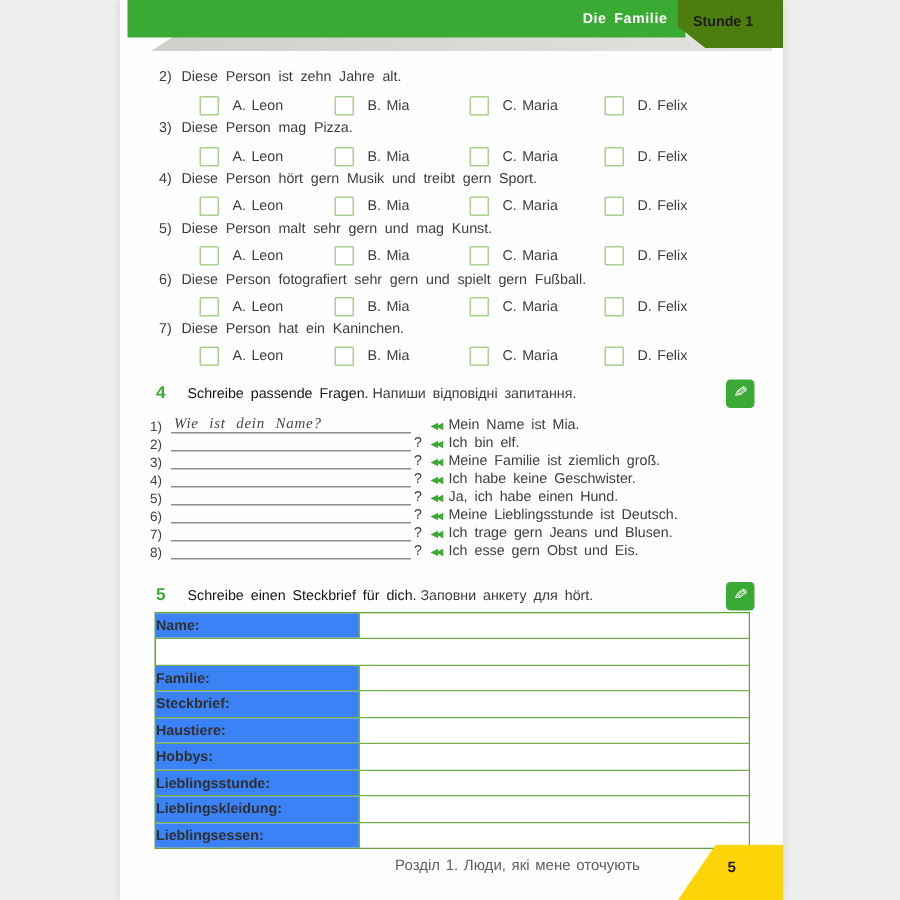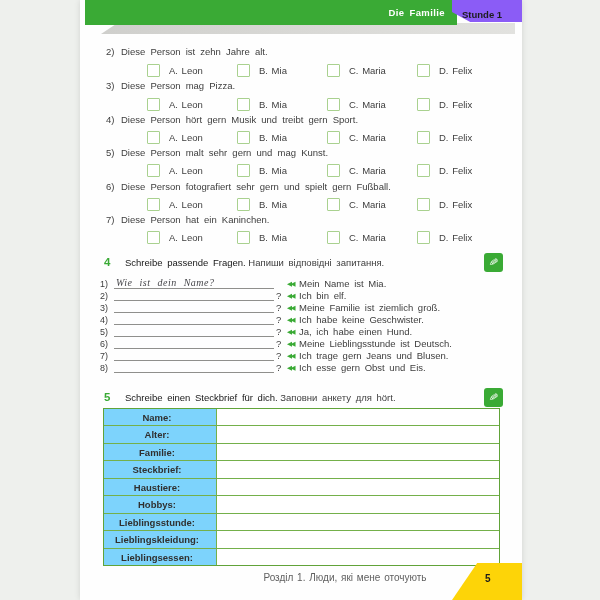--- a/index.html
+++ b/index.html
@@ -10,29 +10,29 @@
   .page { position:absolute; left:80px; top:0; width:442px; height:600px; background:#fefefe;
           box-shadow:0 0 6px rgba(0,0,0,0.12); }
 
   
   .shadow-band { position:absolute; left:101px; top:23px; width:414px; height:11px;
                  background:linear-gradient(to right,#cfcfcc,#e2e2df);
                  clip-path:polygon(4% 0,100% 0,100% 100%,0 100%); }
   .green-bar { position:absolute; left:85px; top:0; width:372px; height:25px; background:#3aaa35;
                display:flex; align-items:center; justify-content:flex-end; padding-right:12px; }
   .unit { color:#fff; font-weight:bold; font-size:9.5px; letter-spacing:0.4px; word-spacing:2px; }
-  .tab-top { position:absolute; left:452px; top:0; width:70px; height:22px; background:#8b5cf6;
+  .tab-top { position:absolute; left:452px; top:0; width:70px; height:32px; background:#4d7c0f;
              clip-path:polygon(0 0,100% 0,100% 100%,26% 100%,0 55%); }
   .tab-top span { position:absolute; left:10px; top:9px; font-weight:bold; font-size:9.5px; color:#1c1c1c; }
 
   
   .q { position:absolute; left:106px; width:400px; height:13px; font-size:9.5px; white-space:nowrap; }
   .qnum { display:inline-block; width:15px; color:#3d3d3d; }
   .qtext { color:#3d3d3d; word-spacing:2.5px;margin-top:20px; }
-  .opts { position:absolute; left:14px; top:0; width:480px; height:15px;text-align:right; }
+  .opts { position:absolute; left:0; top:0; width:480px; height:15px;text-align:right; }
   .opt { position:absolute; display:flex; align-items:center; height:15px; }
   .cb { width:13px; height:13px; border:1.5px solid #a9d18f; background:#fff; border-radius:1px;
         display:inline-block; }
   .olabel { font-size:9.5px; color:#3d3d3d; margin-left:9px; word-spacing:1px; }
 
   
   .ex-header { position:absolute; left:104px; width:380px; height:14px; font-size:9.5px; white-space:nowrap; }
   .ex-num { color:#3aaa35; font-weight:bold; font-size:11.5px; display:inline-block; width:21px; }
   .title-de { font-weight:normal; color:#161616; word-spacing:2px; }
   .title-uk { color:#3d3d3d; word-spacing:2px; }
@@ -49,22 +49,22 @@
           font-size:10px; color:#46464a; word-spacing:4px; letter-spacing:0.5px; white-space:nowrap; }
   .fq { width:9px; flex:none; color:#3d3d3d; text-align:left; padding-left:2px; }
   .farrow { flex:none; color:#3aaa35; font-size:6.5px; letter-spacing:-1.5px; margin:0 5px 1px 4px; }
   .fans { color:#3d3d3d; word-spacing:2px; }
 
   
   .steckbrief { position:absolute; left:103px; top:408px; width:397px; height:158px;
                 border:1.5px solid #61a339; display:flex; flex-direction:column; background:#fff; }
   .trow { flex:1; display:flex; border-bottom:1px solid #74b04a; }
   .trow:last-child { border-bottom:none; }
-  .tlabel { width:113px; background:#7dd3fc; border-right:1px solid #74b04a; font-weight:bold;
-            font-size:9.5px; color:#303030; text-align:center; padding:3px 6px 0 0; }
+  .tlabel { width:136px; background:#3b82f6; border-right:1px solid #74b04a; font-weight:bold;
+            font-size:9.5px; color:#303030; text-align:left; padding:3px 6px 0 0; }
   .tvalue { flex:1; background:#fff; }
 
   
   .footer-text { position:absolute; left:240px; top:572px; width:210px; text-align:center;
                  font-size:10px; color:#5f5f5f; word-spacing:1px; }
   .tab-bottom { position:absolute; left:452px; top:563px; width:70px; height:37px; background:#fdd408;
                 clip-path:polygon(36% 0,100% 0,100% 100%,0 100%); }
   .tab-bottom span { position:absolute; left:33px; top:10px; font-weight:bold; font-size:10px; color:#1c1c1c; }
 </style>
 </head>
@@ -285,21 +285,20 @@
   <div class="pencil" style="top:388px">
       <span>✎</span>
     </div>
 
   <div class="steckbrief">
     <div class="trow">
         <div class="tlabel">Name:</div>
         <div class="tvalue"></div>
       </div>
     <div class="trow">
-        <div class="tlabel">Alter:</div>
         <div class="tvalue"></div>
       </div>
     <div class="trow">
         <div class="tlabel">Familie:</div>
         <div class="tvalue"></div>
       </div>
     <div class="trow">
         <div class="tlabel">Steckbrief:</div>
         <div class="tvalue"></div>
       </div>

